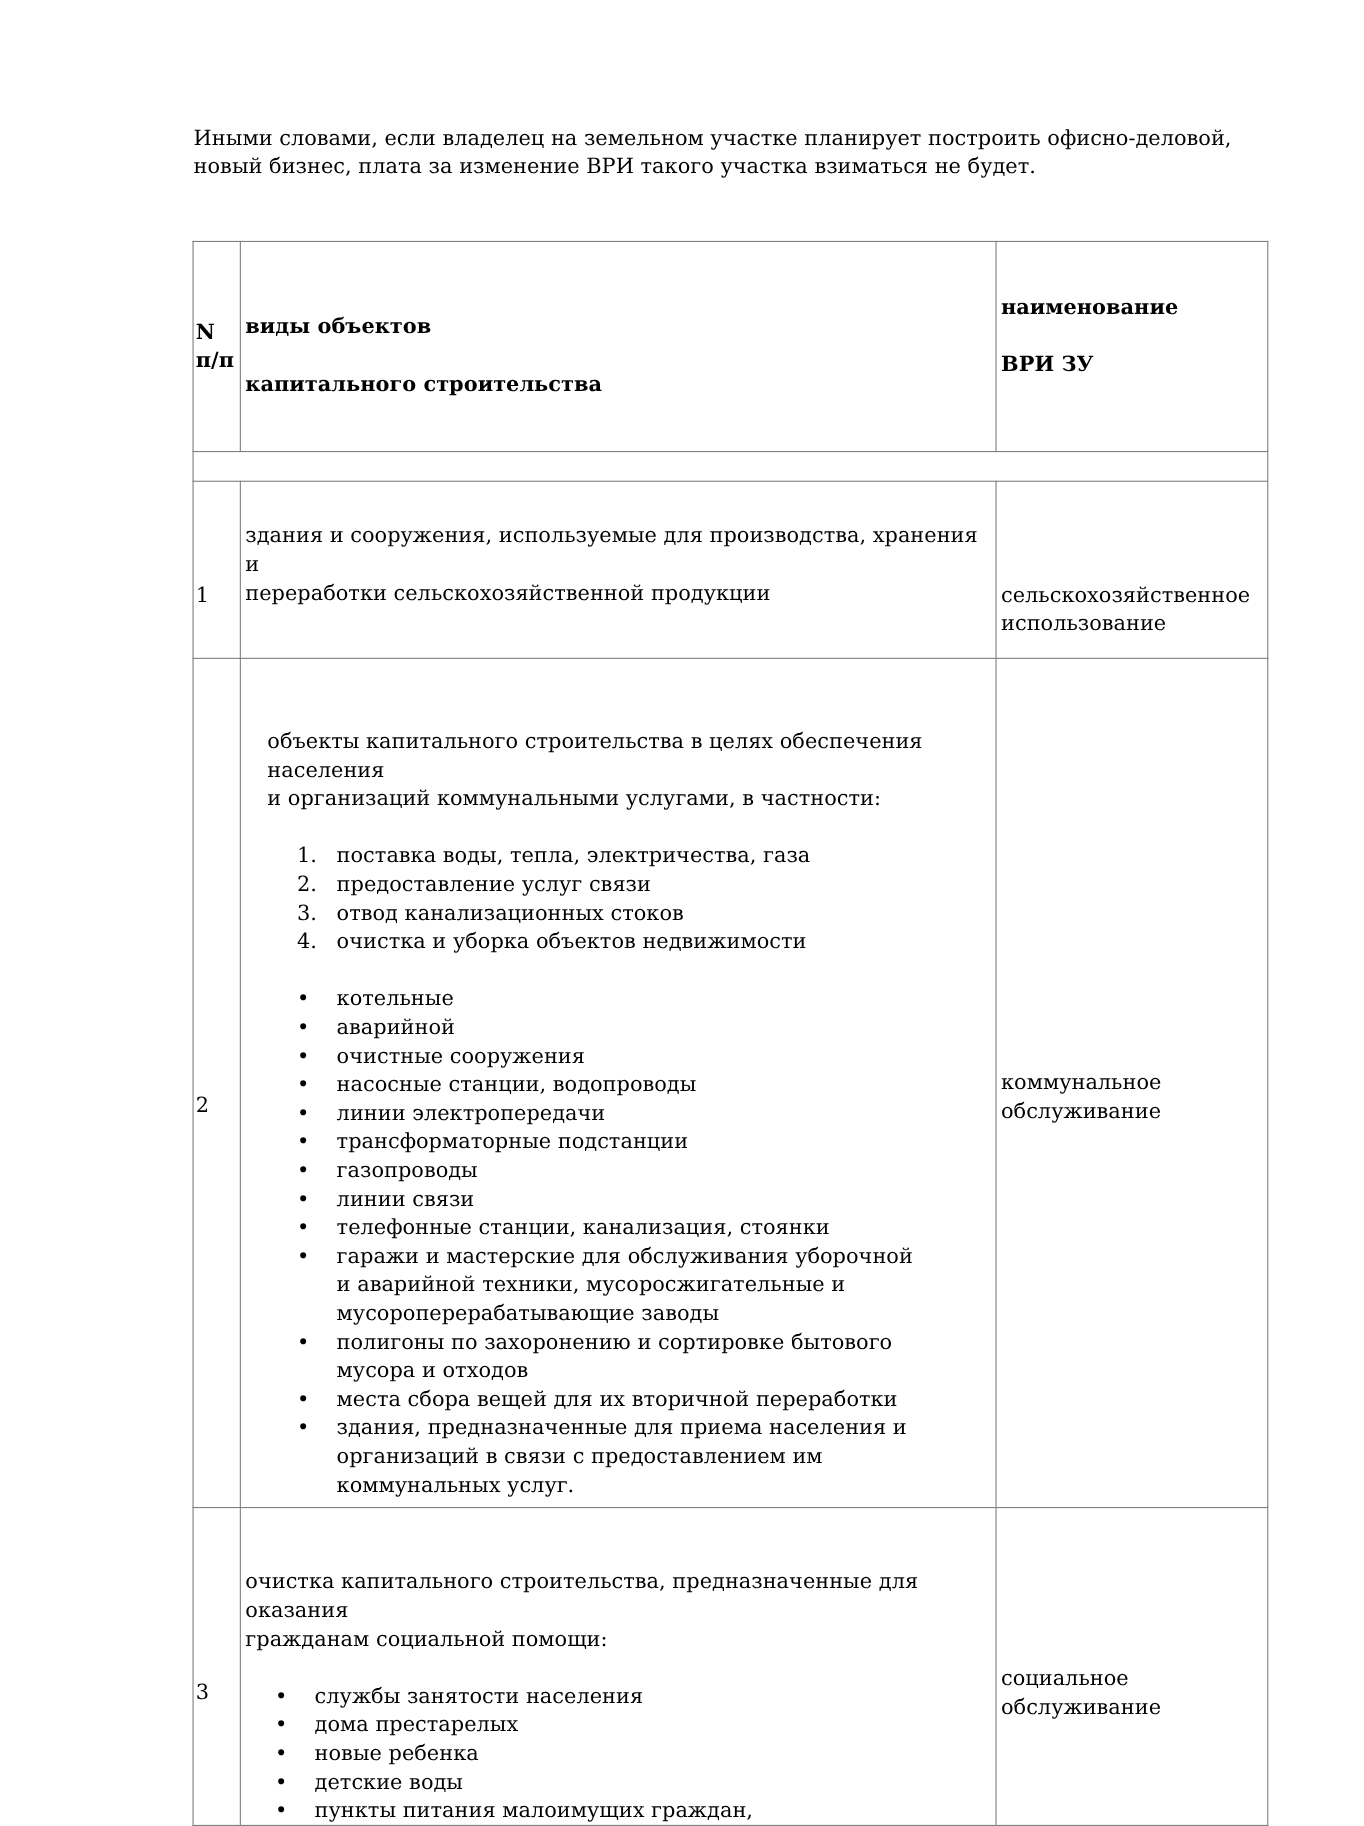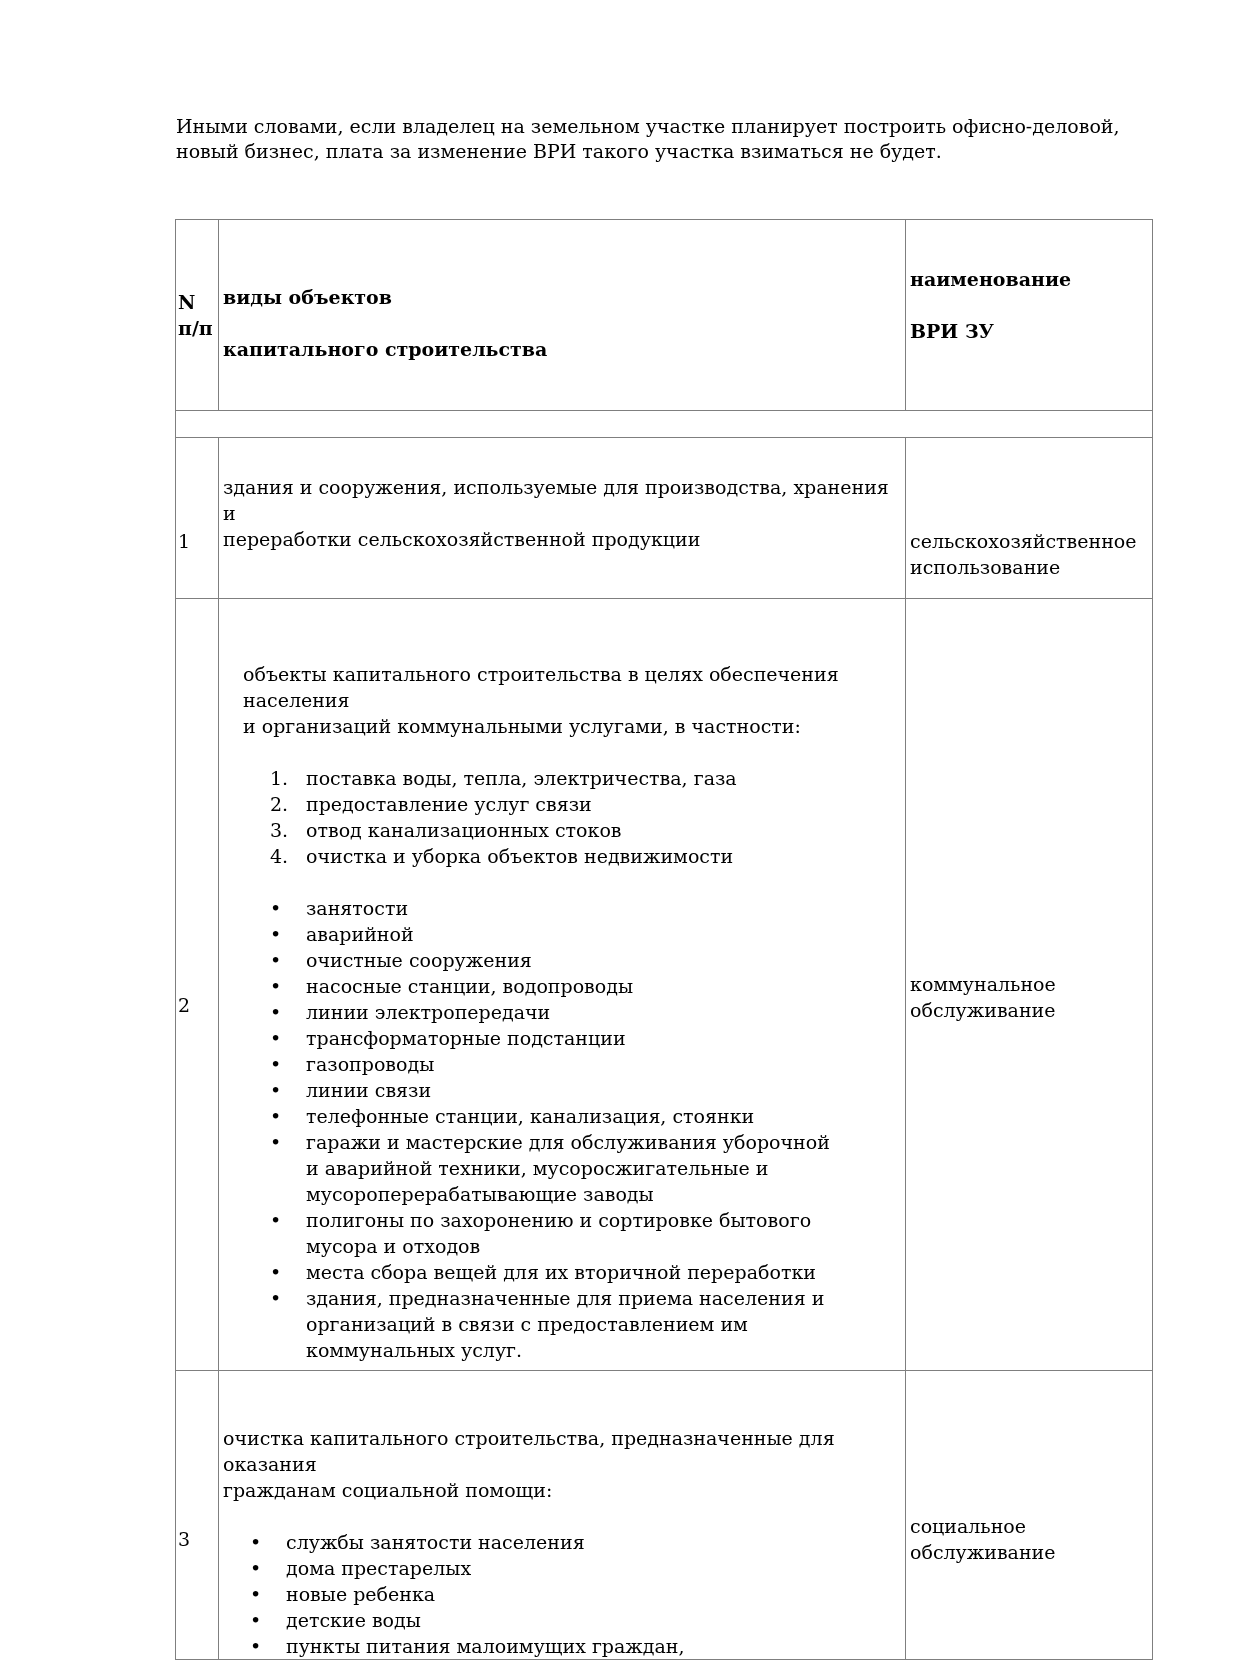--- a/index.html
+++ b/index.html
@@ -154,21 +154,21 @@
                 <div class="tline">объекты капитального строительства в целях обеспечения населения</div>
                 <div class="tline">и организаций коммунальными услугами, в частности:</div>
               </div>
             <div class="list">
                 <div class="li"><span class="mk">1.</span><span>поставка воды, тепла, электричества, газа</span></div>
                 <div class="li"><span class="mk">2.</span><span>предоставление услуг связи</span></div>
                 <div class="li"><span class="mk">3.</span><span>отвод канализационных стоков</span></div>
                 <div class="li"><span class="mk">4.</span><span>очистка и уборка объектов недвижимости</span></div>
               </div>
             <div class="list">
-                <div class="li"><span class="mk">•</span><span>занятости</span></div>
+                <div class="li"><span class="mk">•</span><span>котельные</span></div>
                 <div class="li"><span class="mk">•</span><span>аварийной</span></div>
                 <div class="li"><span class="mk">•</span><span>очистные сооружения</span></div>
                 <div class="li"><span class="mk">•</span><span>насосные станции, водопроводы</span></div>
                 <div class="li"><span class="mk">•</span><span>линии электропередачи</span></div>
                 <div class="li"><span class="mk">•</span><span>трансформаторные подстанции</span></div>
                 <div class="li"><span class="mk">•</span><span>газопроводы</span></div>
                 <div class="li"><span class="mk">•</span><span>линии связи</span></div>
                 <div class="li"><span class="mk">•</span><span>телефонные станции, канализация, стоянки</span></div>
                 <div class="li"><span class="mk">•</span><span>гаражи и мастерские для обслуживания уборочной и аварийной техники, мусоросжигательные и мусороперерабатывающие заводы</span></div>
                 <div class="li"><span class="mk">•</span><span>полигоны по захоронению и сортировке бытового мусора и отходов</span></div>

